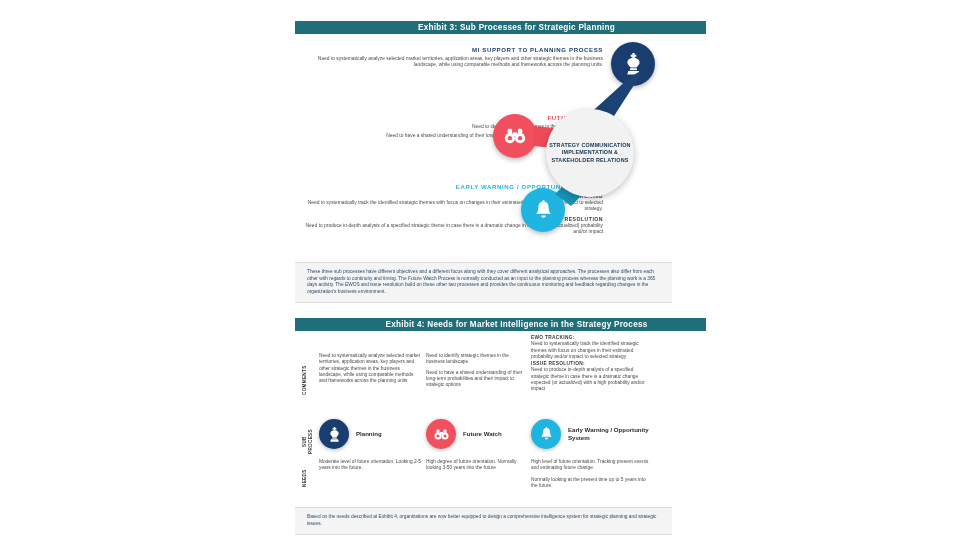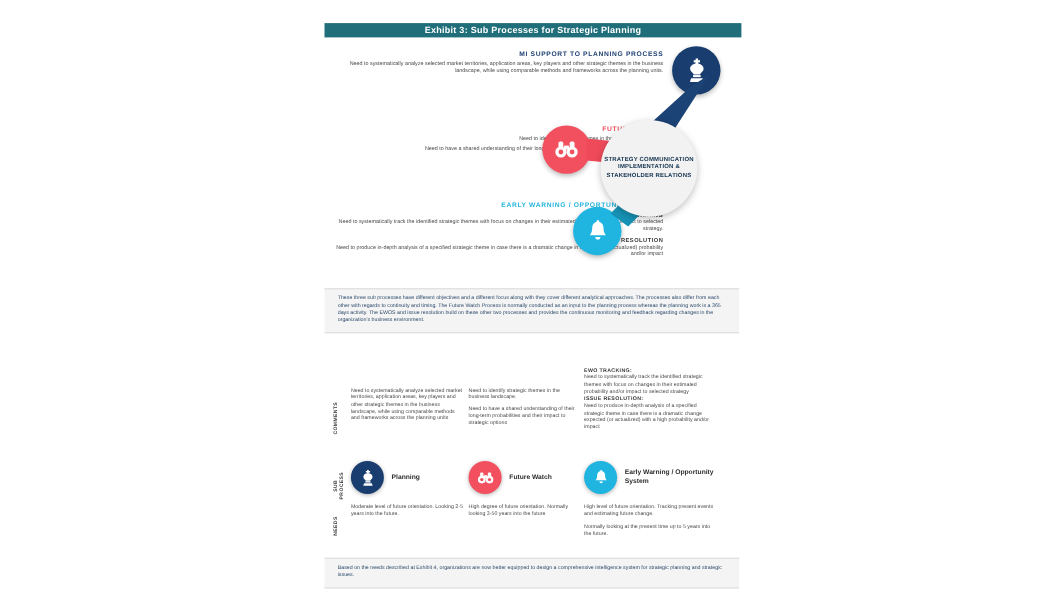--- a/index.html
+++ b/index.html
@@ -21,20 +21,21 @@
   .bar{
     background:#1f6e7a;
     color:#ffffff;
     font-size:8.2px;
     font-weight:bold;
     letter-spacing:.25px;
     text-align:center;
     line-height:13px;
     height:13px;
     margin:0 2px;
+    padding-left:32px;
   }
   #exhibit3-bar{position:absolute;left:0;top:21px;width:379px;}
   #exhibit4-bar{position:absolute;left:0;top:318px;width:379px;}
 
   
   .ex3{position:absolute;left:0;top:38px;width:383px;height:220px;}
 
   .lane{position:absolute;}
   .lane .kicker{
     font-size:6.1px;font-weight:bold;letter-spacing:.6px;
@@ -221,20 +222,21 @@
         <rect x="10.6" y="0" width="2.8" height="2.8" rx="1.4" fill="#fff"></rect>
         <path d="M9 20 A3 3 0 0 0 15 20 Z" fill="#fff"></path>
       </svg>
     </div>
   </div>
 
   <div class="note" id="note-ex3">
     <p>These three sub processes have different objectives and a different focus along  with they cover different analytical approaches.  The processes also differ from each other  with regards to continuity  and timing.   The Future Watch Process is normally  conducted as an input to the planning  process whereas the planning  work is a 365 days activity. The EWOS  and issue resolution build on these other two processes and provides the  continuous monitoring  and  feedback regarding changes in the  organization's business environment.</p>
   </div>
 
+  <div class="bar" id="exhibit4-bar">Exhibit 4: Needs for Market Intelligence in the  Strategy Process</div>
 
   <div class="ex4">
 
     <div class="vlabel" id="vl-comments">COMMENTS</div>
     <div class="vlabel" id="vl-subproc">SUB  PROCESS</div>
     <div class="vlabel" id="vl-needs">NEEDS</div>
 
     <div class="col" id="col-1">
       <div class="cmt" style="position:absolute;top:18px;width:102px;">
         <p>Need to systematically analyze selected market  territories, application  areas, key players and other strategic themes  in the business landscape,  while using comparable  methods and frameworks across the planning  units</p>

